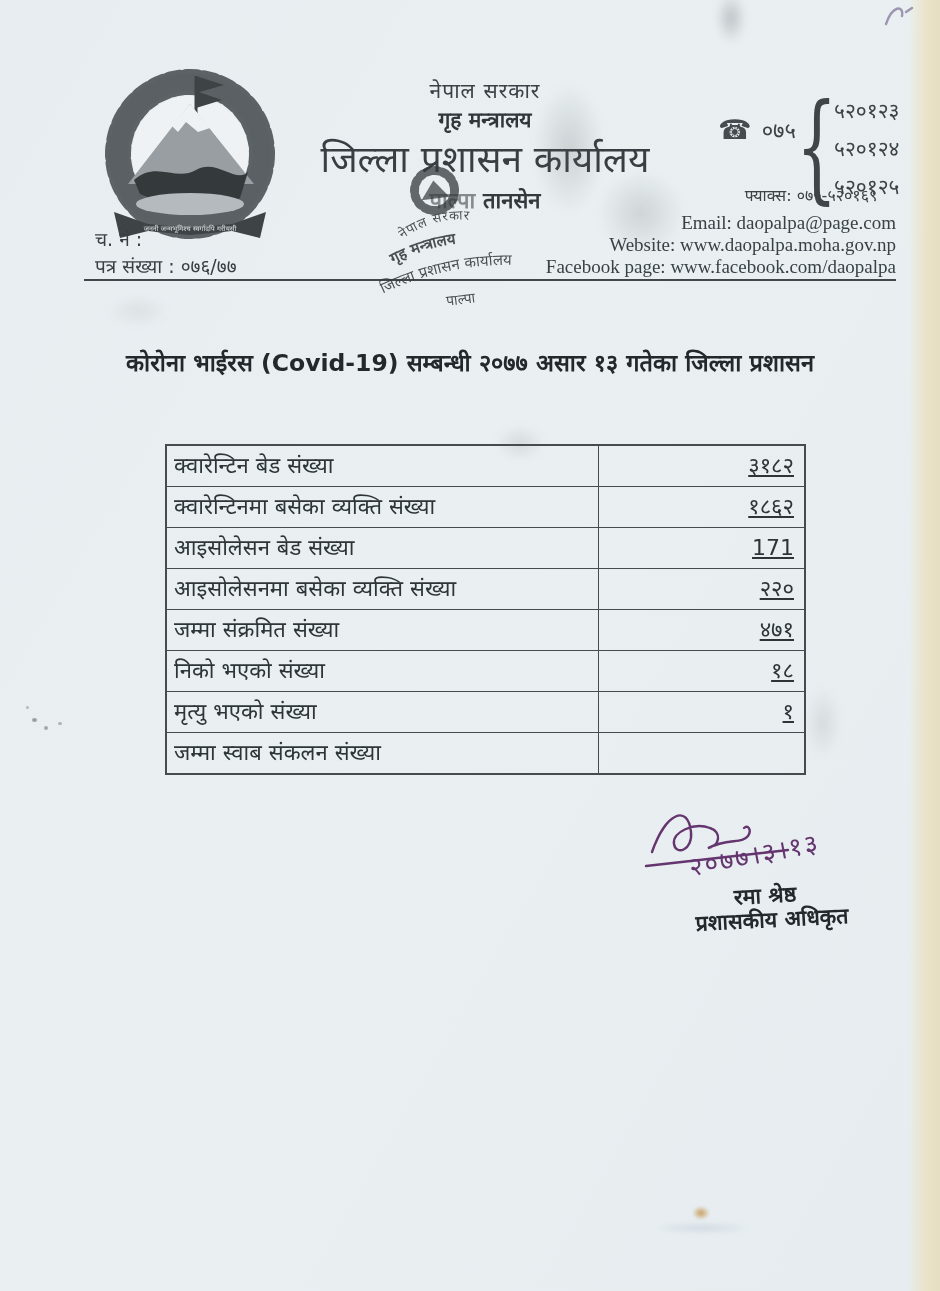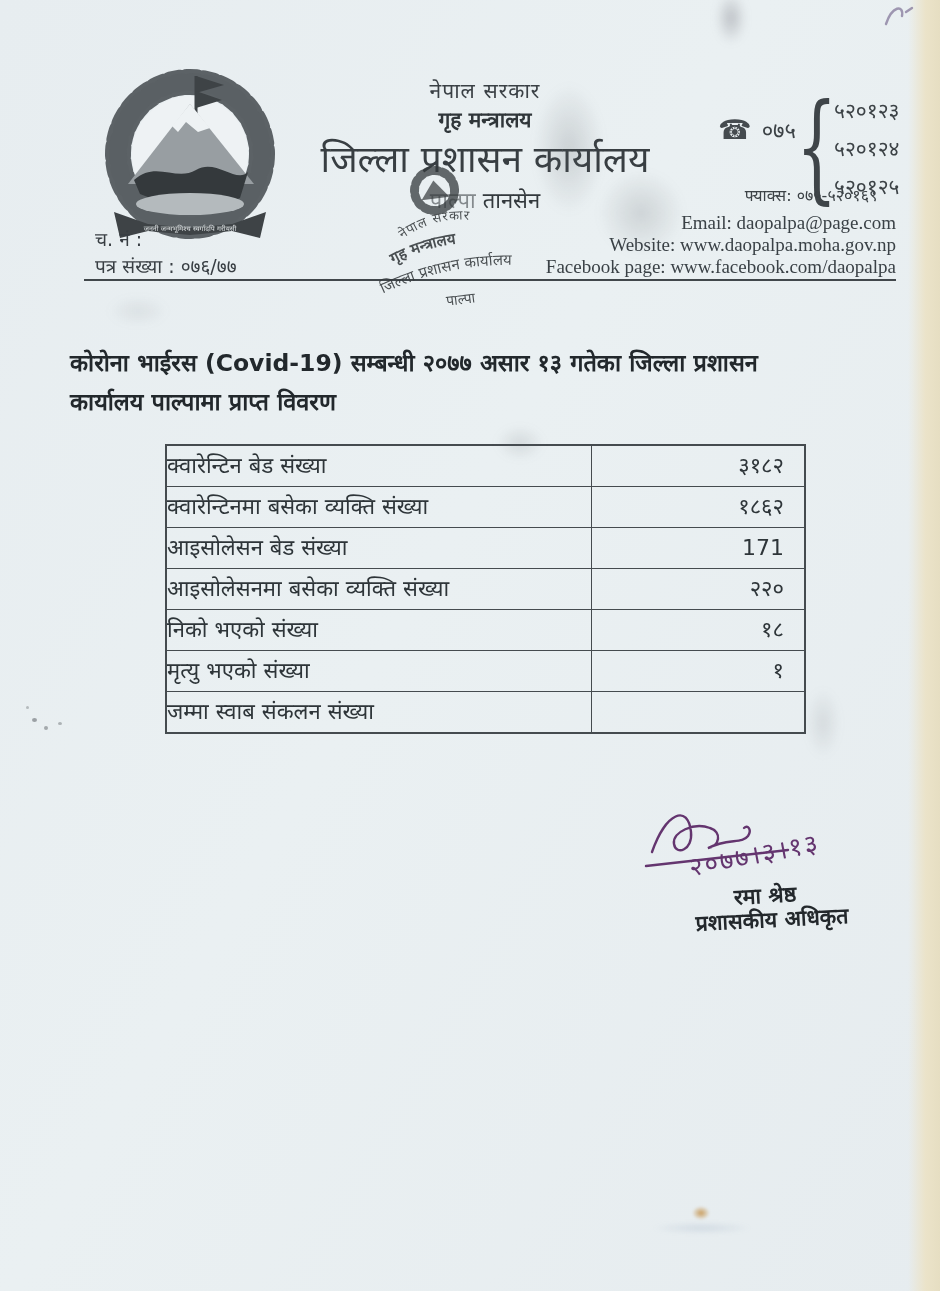--- a/index.html
+++ b/index.html
@@ -6,44 +6,44 @@
   .page{
     position:relative;width:940px;height:1291px;margin:0 auto;overflow:hidden;
     background:linear-gradient(120deg,#e7edf0 0%,#eaf0f2 45%,#e6ecef 100%);
     font-family:"DejaVu Sans",sans-serif;color:#2f363a;
   }
   .abs{position:absolute;}
   
   .gov-line{top:76px;left:300px;width:370px;text-align:center;font-size:21px;letter-spacing:1px;color:#3a4045;}
   .ministry-line{top:105px;left:300px;width:370px;text-align:center;font-size:21px;font-weight:bold;color:#30363a;}
   .office-line{top:132px;left:255px;width:460px;text-align:center;font-size:37px;color:#383e42;font-family:"DejaVu Serif","Liberation Serif",serif;}
-  .location-line{top:184px;left:340px;width:290px;text-align:center;font-size:22px;font-weight:normal;color:#33393d;}
+  .location-line{top:184px;left:340px;width:290px;text-align:center;font-size:22px;font-weight:bold;color:#33393d;}
   .location-line .district{opacity:.55;}
   
   .phone-row{top:114px;left:718px;font-size:22px;color:#3c4246;display:flex;align-items:center;gap:10px;}
   .phone-icon{font-size:27px;line-height:1;color:#454b4f;}
   .brace{top:92px;left:796px;font-size:118px;font-weight:200;color:#3f4549;transform:scaleX(.55);transform-origin:left center;line-height:110px;font-family:"DejaVu Serif",serif;}
   .pn{left:834px;font-size:21px;color:#3c4246;text-align:right;}
   .pn1{top:96px;} .pn2{top:134px;} .pn3{top:172px;}
   .fax-line{top:184px;left:716px;width:190px;text-align:center;font-size:16px;color:#3c4246;}
   
   .contact{right:44px;text-align:right;font-family:"Liberation Serif","DejaVu Serif",serif;font-size:19px;color:#3a4146;white-space:nowrap;}
   .c1{top:212px;} .c2{top:234px;} .c3{top:256px;margin-left:16px;}
   
   .refs{left:95px;font-size:19px;color:#383e43;text-align:center;}
   .r1{top:226px;} .r2{top:253px;}
   .rule{top:279px;left:84px;width:812px;height:2px;background:#41474b;}
   
-  .title{top:344px;left:70px;width:800px;font-weight:bold;font-size:23.5px;line-height:39px;color:#22282c;}
+  .title{top:344px;left:70px;width:800px;text-align:center;font-weight:bold;font-size:23.5px;line-height:39px;color:#22282c;}
   
   .ctable{top:444px;left:165px;width:637px;border:2px solid #454b4f;}
   .crow{display:flex;height:40px;line-height:40px;border-bottom:1.6px solid #454b4f;font-size:22px;color:#2e3539;}
   .crow:last-child{border-bottom:none;}
-  .clabel{width:424px;padding-left:0;border-right:1.6px solid #454b4f;overflow:hidden;white-space:nowrap;}
-  .cvalue{flex:1;text-align:right;padding-right:20px;}
+  .clabel{width:424px;padding-left:7px;border-right:1.6px solid #454b4f;overflow:hidden;white-space:nowrap;}
+  .cvalue{flex:1;text-align:right;padding-right:10px;text-decoration:underline;}
   
   .sig-svg{top:800px;left:644px;}
   .sig-date{top:836px;left:688px;font-size:26px;color:#64356f;transform:rotate(-11deg);letter-spacing:2px;font-family:"DejaVu Serif",serif;}
   .sig-name{top:880px;left:690px;width:150px;text-align:center;font-weight:bold;font-size:21.5px;color:#23282c;transform:rotate(-3deg);}
   .sig-title{top:904px;left:672px;width:200px;text-align:center;font-weight:bold;font-size:21.5px;color:#23282c;transform:rotate(-3deg);}
   
   .stamp{top:158px;left:374px;transform:rotate(-7deg);opacity:.88;}
   .stamp text{fill:#34393c;font-family:"DejaVu Sans",sans-serif;}
   
   .artifact{pointer-events:none;}
@@ -147,39 +147,42 @@
       <textPath href="#arc2">गृह मन्त्रालय</textPath>
     </text>
     <text font-size="15">
       <textPath href="#arc3">जिल्ला प्रशासन कार्यालय</textPath>
     </text>
     <text x="64" y="144" font-size="14">पाल्पा</text>
   </svg>
 
   <div class="abs title">
     <div>कोरोना भाईरस (Covid-19) सम्बन्धी २०७७ असार १३ गतेका जिल्ला प्रशासन</div>
-    <div>कार्यालय पाल्पामा प्राप्त विवरण</div>
   </div>
 
   <div class="abs ctable">
     <div class="crow">
       <div class="clabel">क्वारेन्टिन बेड संख्या</div>
       <div class="cvalue">३१८२</div>
     </div>
     <div class="crow">
       <div class="clabel">क्वारेन्टिनमा बसेका व्यक्ति संख्या</div>
       <div class="cvalue">१८६२</div>
     </div>
     <div class="crow">
       <div class="clabel">आइसोलेसन बेड संख्या</div>
       <div class="cvalue">171</div>
     </div>
     <div class="crow">
       <div class="clabel">आइसोलेसनमा बसेका व्यक्ति संख्या</div>
       <div class="cvalue">२२०</div>
+    </div>
+    <div class="crow">
+      <div class="clabel">जम्मा संक्रमित संख्या</div>
+      <div class="cvalue">४७१</div>
     </div>
     <div class="crow">
       <div class="clabel">निको भएको संख्या</div>
       <div class="cvalue">१८</div>
     </div>
     <div class="crow">
       <div class="clabel">मृत्यु भएको संख्या</div>
       <div class="cvalue">१</div>
     </div>
     <div class="crow">

